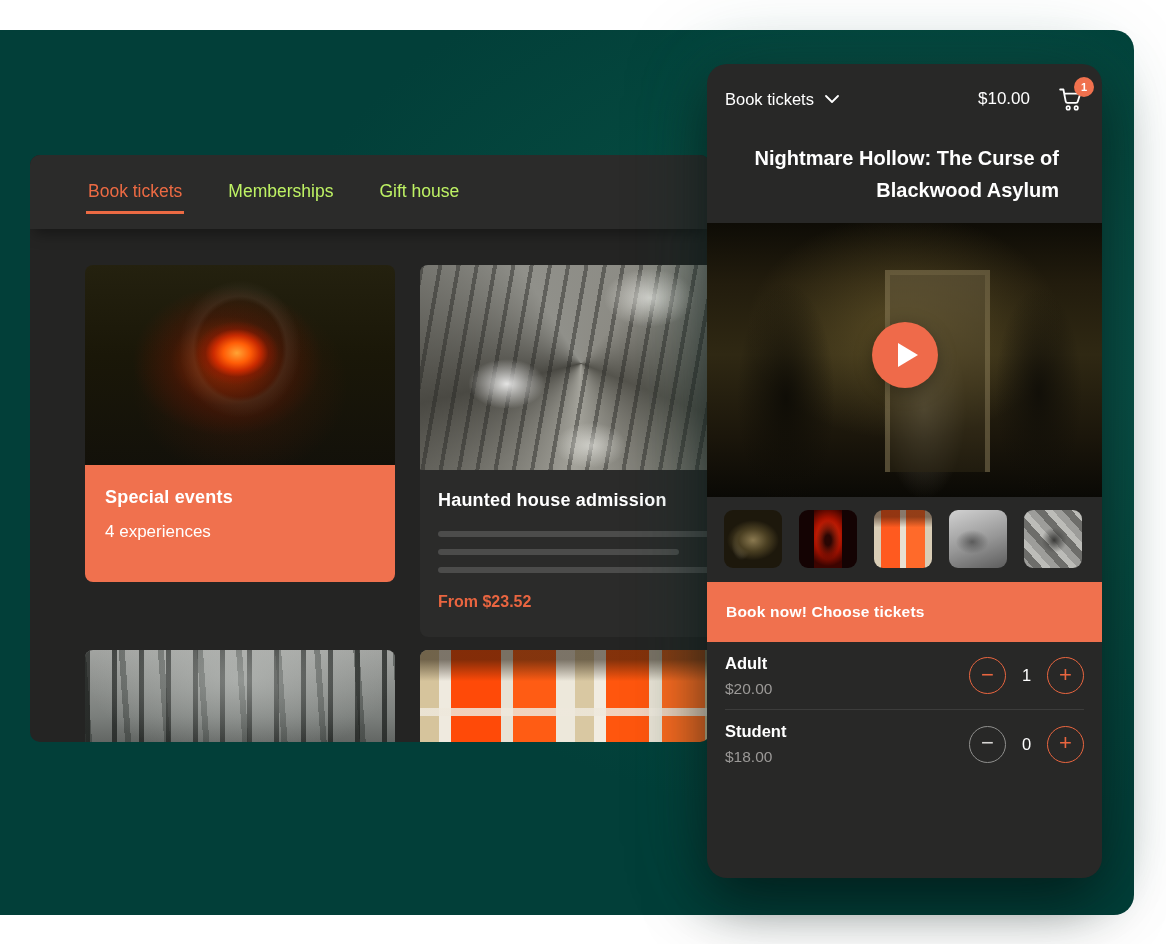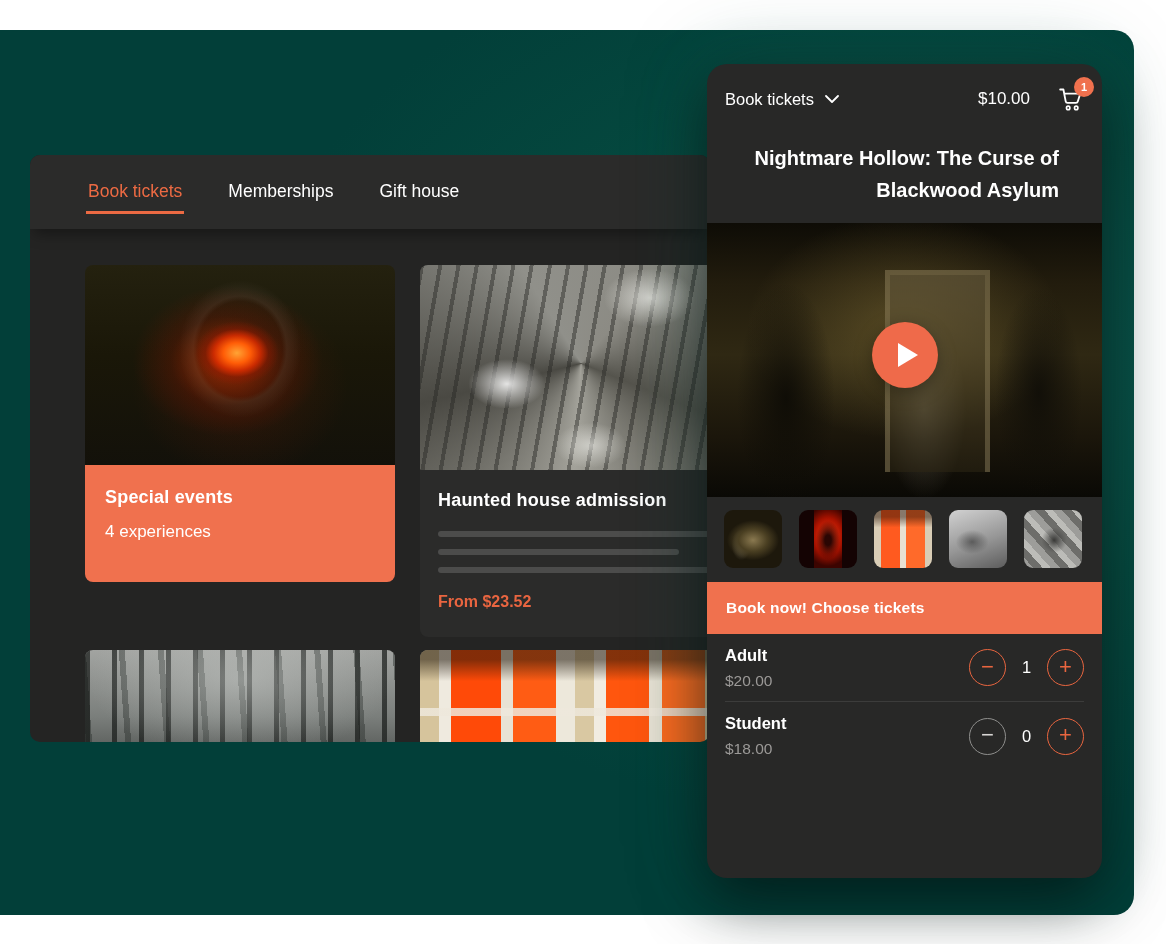--- a/index.html
+++ b/index.html
@@ -24,21 +24,21 @@
   .main-panel {
     position:absolute; left:30px; top:155px; width:680px; height:587px;
     background:#242423; border-radius:10px; overflow:hidden; z-index:2;
   }
   .tab-bar {
     height:74px; background:#2b2b2a; display:flex; align-items:center;
     padding-left:56px; gap:42px; position:relative; z-index:3;
     box-shadow:0 8px 14px -4px rgba(0,0,0,.4);
   }
   .tab {
-    font-size:17.5px; color:#ffffff; cursor:pointer;
+    font-size:17.5px; color:#bef264; cursor:pointer;
     padding:10px 2px 9px; border-bottom:3px solid transparent;
   }
   .tab.active { color:#ec6a43; border-bottom-color:#ec6a43; }
 
   .card { position:absolute; border-radius:8px; overflow:hidden; }
   .card-img { width:100%; }
 
   
   .card-special { left:55px; top:110px; width:310px; }
   .img-pumpkin {
@@ -142,21 +142,21 @@
 
   .thumbs { display:flex; gap:17px; padding:13px 17px 14px; }
   .thumb { width:58px; height:58px; border-radius:9px; cursor:pointer; flex:none; }
   .t1 { background: radial-gradient(26px 20px at 50% 52%, #8a7950 0%, #4a3f22 55%, rgba(0,0,0,0) 100%), radial-gradient(14px 22px at 30% 60%, rgba(190,180,150,.5), rgba(0,0,0,0) 70%), #1d180c; }
   .t2 { background: radial-gradient(16px 26px at 50% 52%, #2a0603 20%, rgba(0,0,0,0) 75%), linear-gradient(90deg, #140303 0 26%, rgba(20,3,3,0) 26% 74%, #140303 74%), radial-gradient(24px 30px at 50% 45%, #ff3c12 0%, #a81200 60%, #3c0400 100%); }
   .t3 { background: linear-gradient(180deg, rgba(40,18,5,.5) 0 12%, rgba(0,0,0,0) 30%), linear-gradient(90deg, #d9cdb6 0 12%, #ff5a1f 12% 44%, #e8e0d2 44% 56%, #ff6a2a 56% 88%, #d9cdb6 88% 100%); }
   .t4 { background: radial-gradient(22px 16px at 40% 55%, rgba(40,40,40,.55), rgba(0,0,0,0) 75%), linear-gradient(160deg, #d2d2d2 0%, #969696 55%, #5c5c5c 100%); }
   .t5 { background: radial-gradient(16px 16px at 52% 52%, #3a3a38 0%, rgba(0,0,0,0) 80%), repeating-linear-gradient(48deg, #9d9d9a 0 7px, #6d6d6a 7px 14px, #bcbcb8 14px 20px); }
 
   .banner {
-    height:52px; background:#f0714e; display:flex; align-items:center;
+    height:60px; background:#f0714e; display:flex; align-items:center;
     padding:0 19px; font-size:15.5px; font-weight:700; letter-spacing:.2px;
   }
 
   .ticket-row {
     height:68px; margin:0 18px; display:flex; align-items:center; justify-content:space-between;
   }
   .ticket-row.divided { border-bottom:1px solid #3c3c3b; }
   .ticket-type { font-size:16.5px; font-weight:600; }
   .ticket-price { font-size:15.5px; color:#9b9997; margin-top:7px; }
   .stepper { display:flex; align-items:center; gap:14px; }

